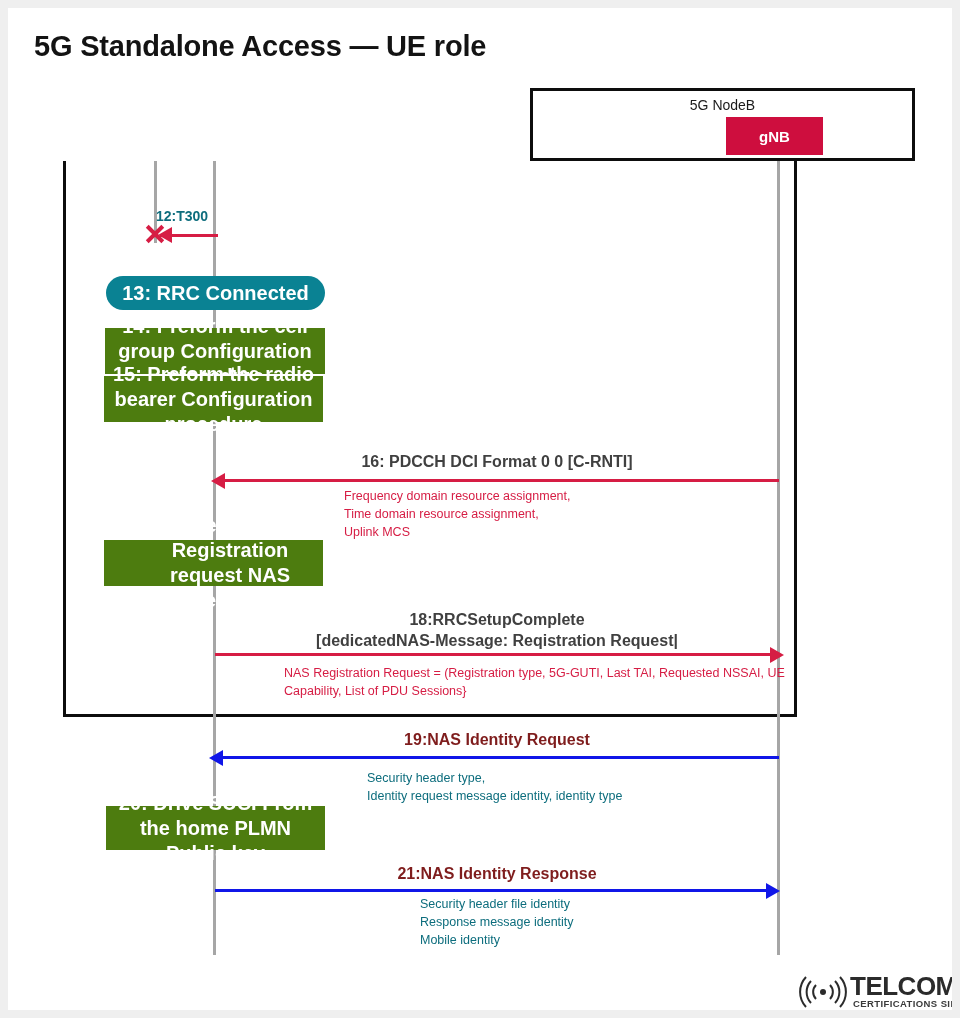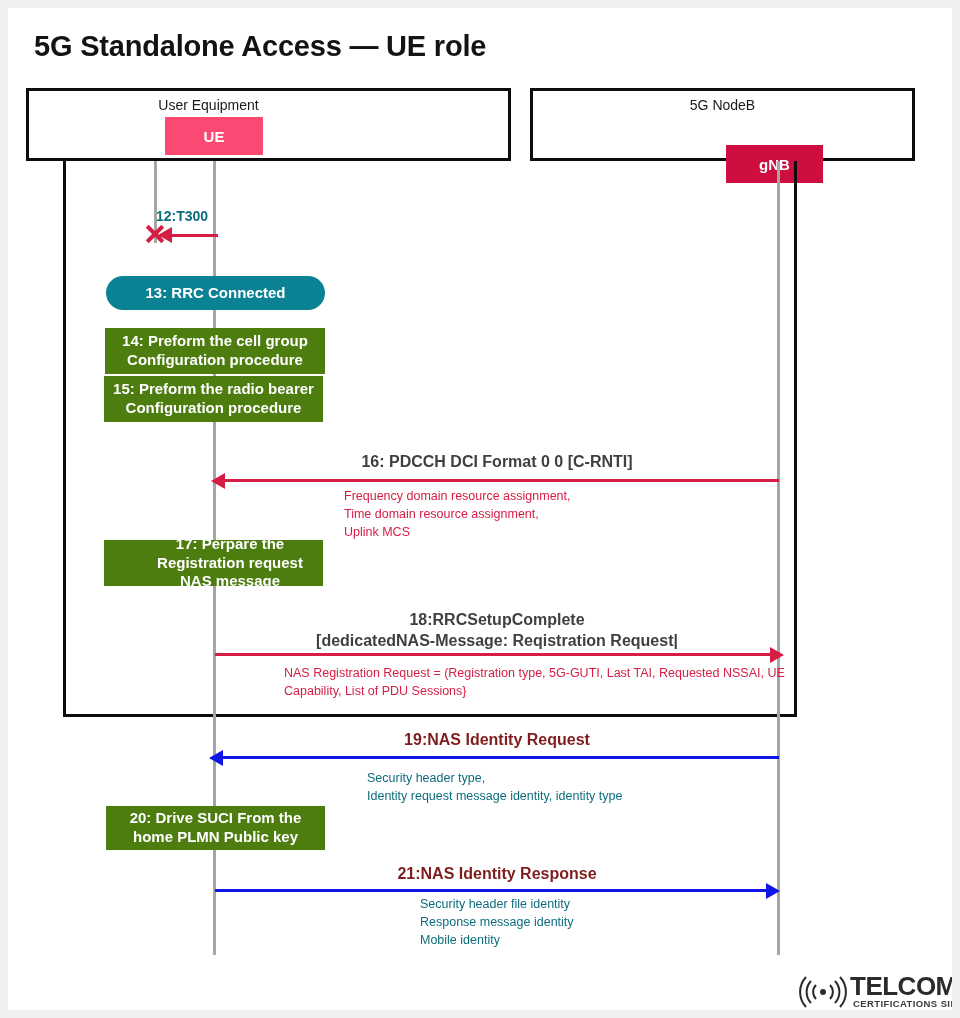--- a/index.html
+++ b/index.html
@@ -36,40 +36,40 @@
     text-align:center;font-size:14px;color:#1a1a1a;
   }
   #ue-title{left:60px;right:180px;}
   #gnb-title{left:60px;right:60px;}
   .chip{
     position:absolute;text-align:center;color:#ffffff;
     font-size:15px;font-weight:bold;
     display:flex;align-items:center;justify-content:center;
   }
   #ue-chip{left:136px;top:26px;width:98px;height:38px;background:#fa4a73;}
-  #gnb-chip{left:193px;top:26px;width:97px;height:38px;background:#ce0e3e;margin-top:28px;}
+  #gnb-chip{left:193px;top:26px;width:97px;height:38px;background:#ce0e3e;}
 
   
   #frame{
     left:55px;top:153px;width:734px;height:556px;
     border:3px solid #0d0d0d;border-top:none;
     box-sizing:border-box;
   }
 
   
   .lifeline{background:#a6a6a6;width:3px;}
   #ll-ue-a{left:146px;top:153px;height:82px;}
   #ll-ue-b{left:205px;top:153px;height:794px;}
   #ll-gnb{left:769px;top:153px;height:794px;}
 
   
   .step{
     position:absolute;color:#ffffff;
     display:flex;align-items:center;justify-content:center;
-    text-align:center;font-weight:bold;font-size:15px;
+    text-align:center;font-weight:bold;font-size:20px;
     line-height:1.25;box-sizing:border-box;padding:3px 8px;
   }
   .crimson{background:#4d7c0f;}
   .pill{background:#0a8293;border-radius:22px;}
 
   #step13{left:98px;top:268px;width:219px;height:34px;}
   #step14{left:97px;top:320px;width:220px;height:46px;}
   #step15{left:96px;top:368px;width:219px;height:46px;}
   #step17{left:96px;top:532px;width:219px;height:46px;padding-left:41px;}
   #step20{left:98px;top:798px;width:219px;height:44px;}
@@ -159,24 +159,20 @@
     white-space:nowrap;
   }
 </style>
 </head>
 <body>
 
 <div id="canvas">
 
   <div class="abs" id="title">5G Standalone Access — UE role</div>
 
-  <div class="abs actor-box" id="ue-box">
-    <div class="actor-title" id="ue-title">User Equipment</div>
-    <div class="chip" id="ue-chip">UE</div>
-  </div>
 
   <div class="abs actor-box" id="gnb-box">
     <div class="actor-title" id="gnb-title">5G NodeB</div>
     <div class="chip" id="gnb-chip">gNB</div>
   </div>
 
   <div class="abs" id="frame"></div>
 
   <div class="abs lifeline" id="ll-ue-a"></div>
   <div class="abs lifeline" id="ll-ue-b"></div>

